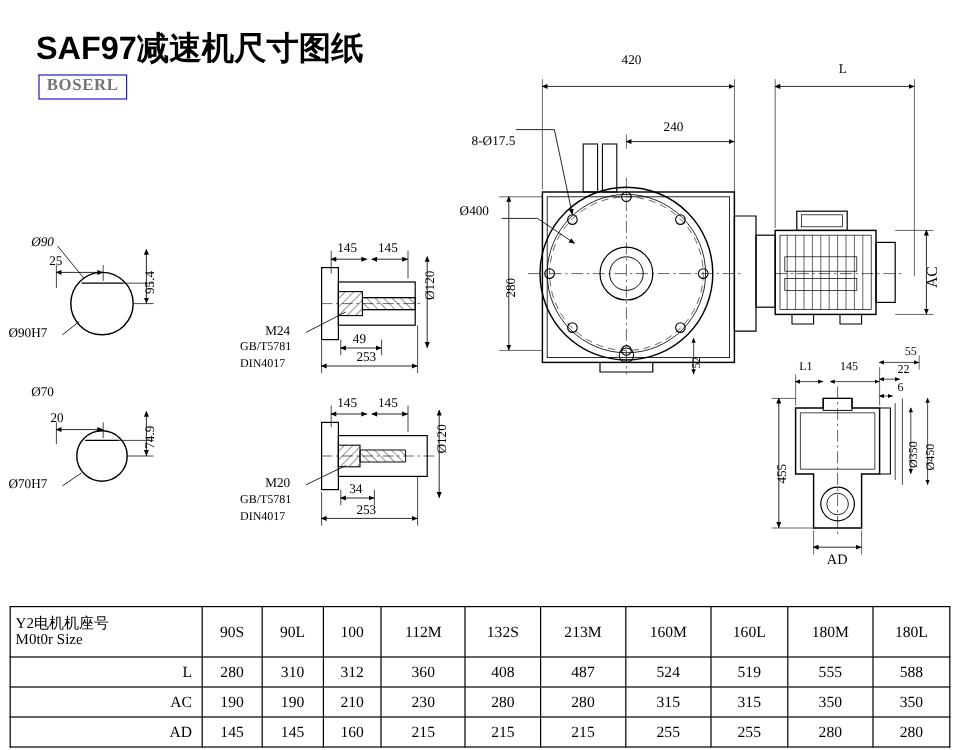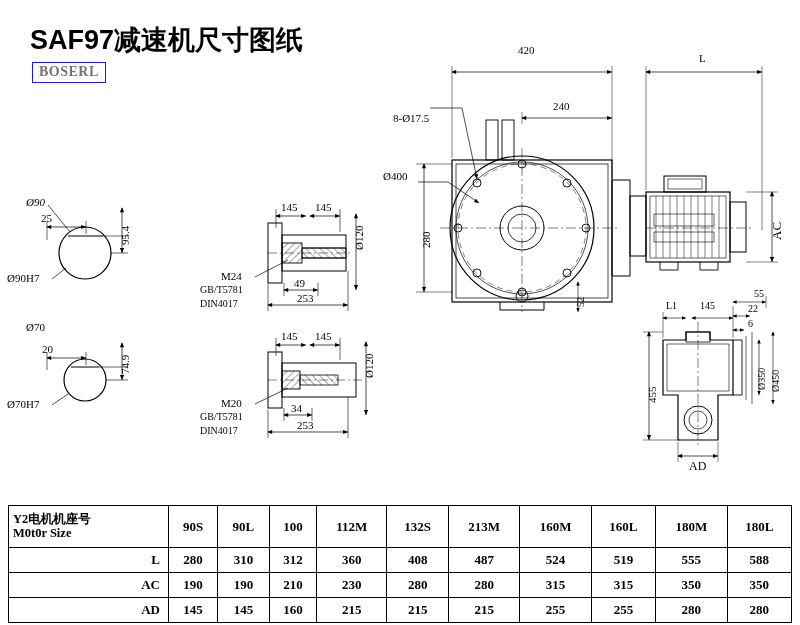--- a/index.html
+++ b/index.html
@@ -52,21 +52,21 @@
     width:784px;
     border-collapse:collapse;
     font-family:"Liberation Serif", serif;
     font-size:13px;
   }
   .spec-table td, .spec-table th {
     border:1px solid #000;
     text-align:center;
     height:25px;
     padding:0 2px;
-    font-weight:bold;
+    font-weight:normal;
   }
   .spec-table td.rowhead {
     width:160px;
     text-align:right;
     padding-right:8px;
   }
   .spec-table td.rowhead-first {
     text-align:left;
     padding-left:4px;
     line-height:1.05;

